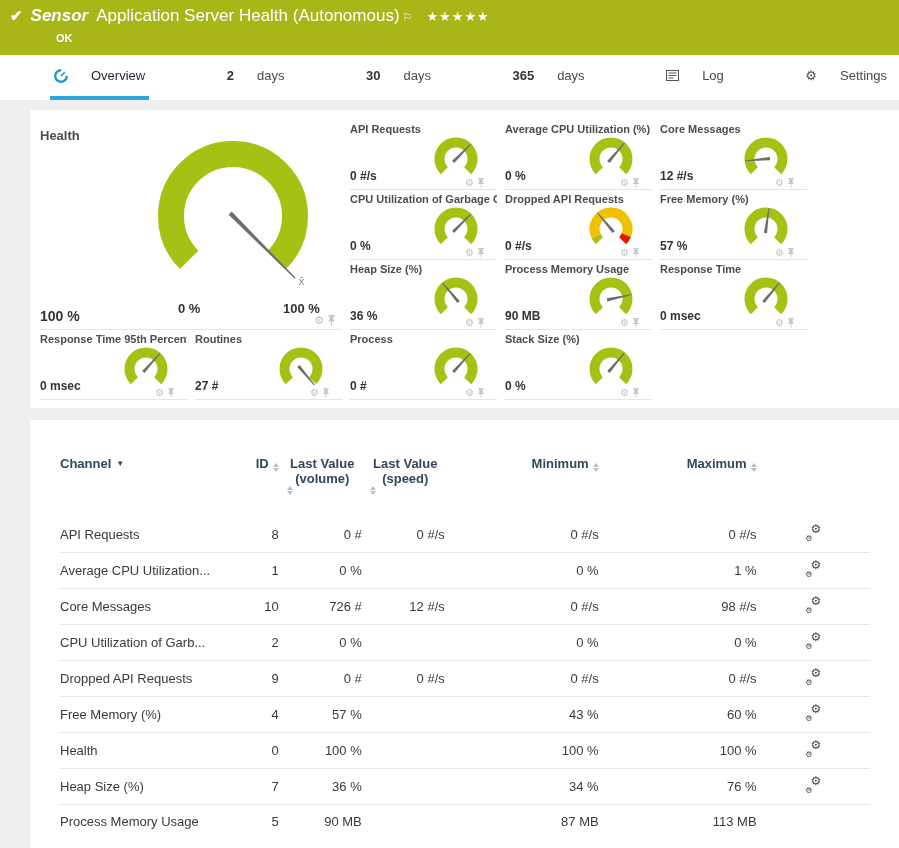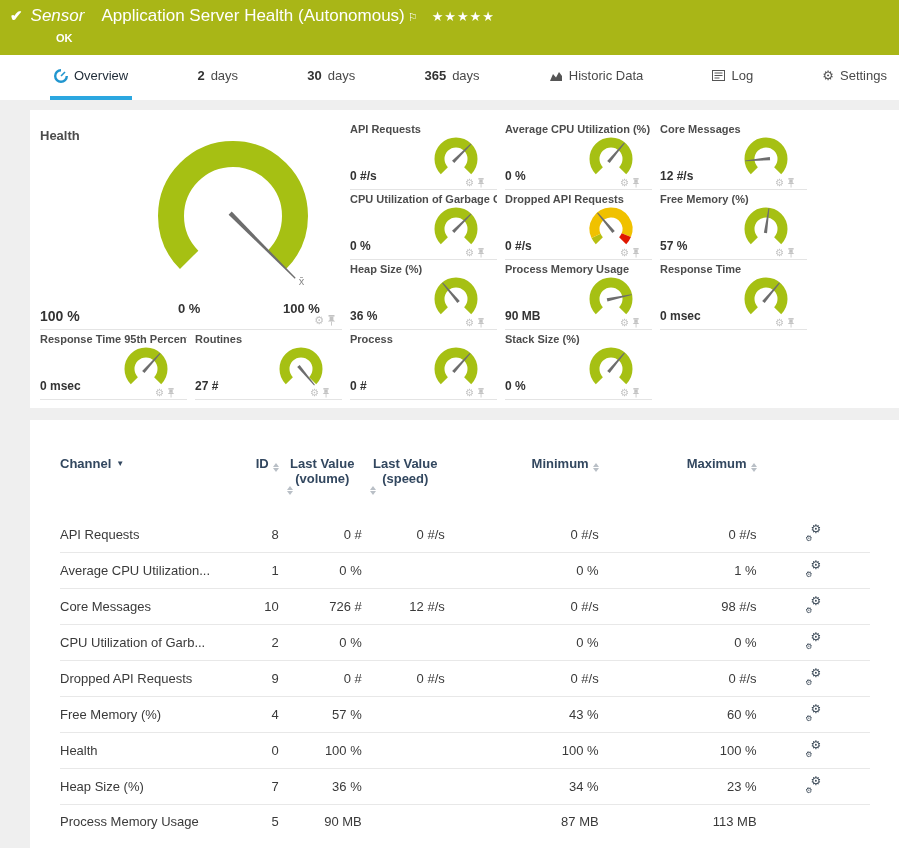--- a/index.html
+++ b/index.html
@@ -3,30 +3,30 @@
 <meta charset="utf-8">
 <style>
   * { margin:0; padding:0; box-sizing:border-box; }
   html,body { width:899px; height:848px; overflow:hidden;
     font-family:"Liberation Sans", sans-serif; background:#efefef; }
 
   
   .topbar { height:55px; background:#a9b617; color:#fff; position:relative; }
   .topbar-row1 { position:absolute; top:6px; left:10px; display:flex; align-items:baseline; white-space:nowrap; }
   .check-icon { font-size:15px; font-weight:bold; margin-right:8px; }
-  .sensor-kind { font-style:italic; font-size:17px; margin-right:17px; }
+  .sensor-kind { font-style:italic; font-size:17px; margin-right:8px;font-weight:bold; }
   .sensor-title { font-weight:normal; font-size:17px; }
   .flag-icon { font-size:11px; vertical-align:super; margin-left:3px; cursor:pointer; }
   .stars { font-size:13px; letter-spacing:1px; margin-left:14px; cursor:pointer; }
   .sensor-status { position:absolute; top:32px; left:56px; font-size:11px; font-weight:bold; }
 
   
   .tabbar { height:45px; background:#fff; display:flex; align-items:stretch;
     padding:0 8px 0 50px; justify-content:space-between; }
-  .tab { display:flex; align-items:center; gap:6px; font-size:13px; color:#4a4a4a;
+  .tab { display:flex; align-items:center; gap:23px; font-size:13px; color:#4a4a4a;
     cursor:pointer; border-bottom:4px solid transparent; padding:12px 4px; }
   .tab.active { color:#1e2a36; border-bottom-color:#2ba7e0; }
   .tab .num { font-weight:bold; color:#333; }
   .tab-icon { display:inline-flex; align-items:center; }
   .tab-icon svg { display:block; }
   .gear-glyph { font-size:13px; color:#555; }
 
   
   .gauges-panel { margin:10px 0 0 30px; width:869px; height:298px; background:#fff;
     padding:10px 10px 0 10px; }
@@ -102,28 +102,20 @@
     <span class="num">2</span>
     <span>days</span>
   </div>
   <div class="tab">
     <span class="num">30</span>
     <span>days</span>
   </div>
   <div class="tab">
     <span class="num">365</span>
     <span>days</span>
-  </div>
-  <div class="tab">
-    <span class="tab-icon">
-      <svg width="14" height="12" viewBox="0 0 14 12">
-          <polygon points="1,11 4,4 7,7.5 10,2 13,6 13,11" fill="#555"></polygon>
-        </svg>
-    </span>
-    <span>Historic Data</span>
   </div>
   <div class="tab">
     <span class="tab-icon">
       <svg width="13" height="11" viewBox="0 0 13 11">
           <rect x="0.5" y="0.5" width="12" height="10" fill="none" stroke="#555"></rect>
           <line x1="2.5" y1="3" x2="10.5" y2="3" stroke="#555"></line>
           <line x1="2.5" y1="5.5" x2="10.5" y2="5.5" stroke="#555"></line>
           <line x1="2.5" y1="8" x2="7.5" y2="8" stroke="#555"></line>
         </svg>
     </span>
@@ -513,21 +505,21 @@
     <td class="r">100 %</td>
     <td class="c"><span class="row-gear"><span class="g1">⚙</span><span class="g2">⚙</span></span></td>
   </tr>
 
   <tr class="data-row">
     <td>Heap Size (%)</td>
     <td class="r">7</td>
     <td class="r">36 %</td>
     <td class="r"></td>
     <td class="r">34 %</td>
-    <td class="r">23 %</td>
+    <td class="r">76 %</td>
     <td class="c"><span class="row-gear"><span class="g1">⚙</span><span class="g2">⚙</span></span></td>
   </tr>
 
   <tr class="data-row">
     <td>Process Memory Usage</td>
     <td class="r">5</td>
     <td class="r">90 MB</td>
     <td class="r"></td>
     <td class="r">87 MB</td>
     <td class="r">113 MB</td>

